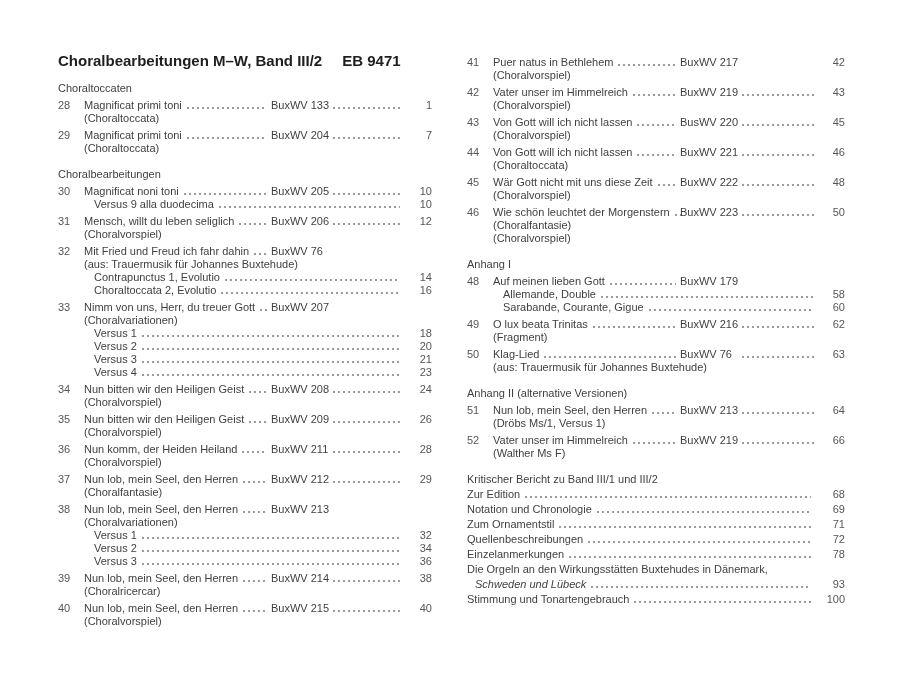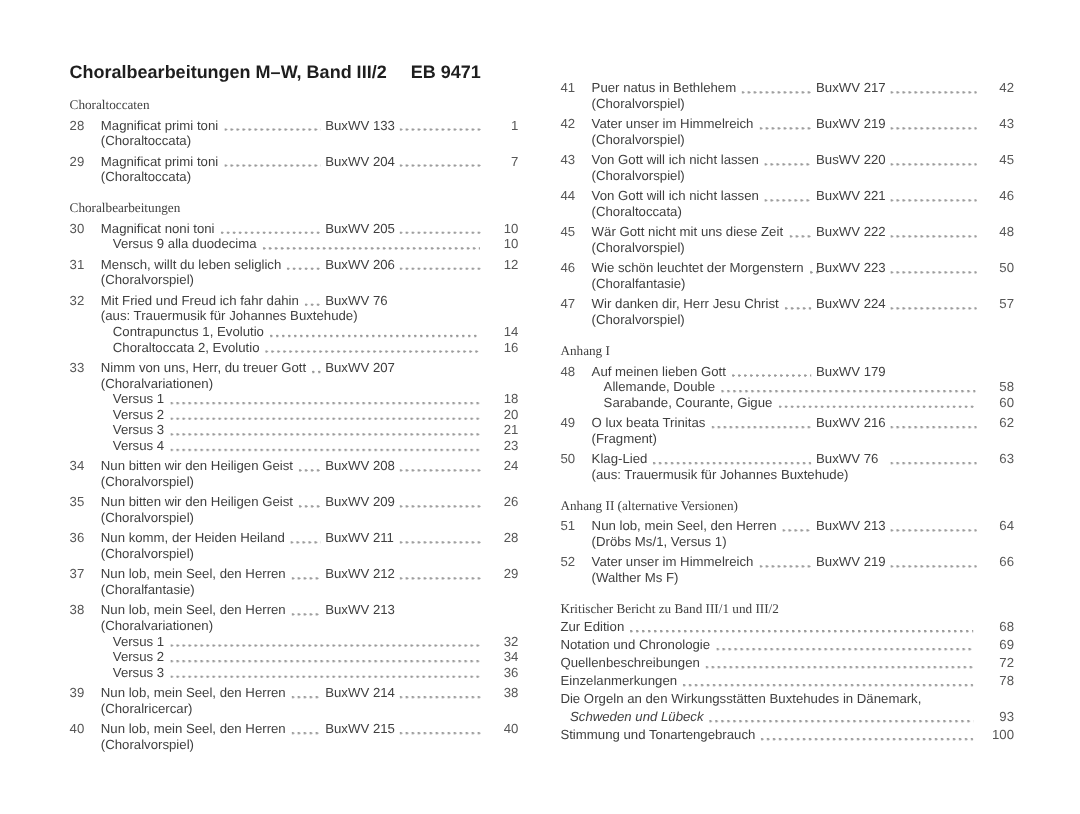--- a/index.html
+++ b/index.html
@@ -21,24 +21,24 @@
   .colR { width: 378px; flex: none; }
 
   .title-row {
     font-size: 15px; font-weight: bold; color: #1e1e1e;
     line-height: 18px; white-space: nowrap; margin-bottom: 12px;
   }
   .title-row .edition { margin-left: 20px; }
 
   .section { margin-top: 13px; }
   .colsections > .section:first-child { margin-top: 0; }
-  .colsections > .section:first-child > .row.entry:first-child { margin-top: 16px; }
+  .colsections > .section:first-child > .row.entry:first-child { margin-top: 4px; align-items: flex-end; }
 
   .row { display: flex; font-size: 11px; line-height: 13px; }
-  .row.heading { color: #3f3f3f; font-family: Liberation Serif, serif; }
+  .row.heading { color: #3f3f3f; }
   .row.entry { margin-top: 4px; }
   .row.sub { margin-top: 0; }
 
   .num { width: 26px; flex: none; color: #565656; }
   .lead { width: 187px; flex: none; display: flex; min-width: 0; }
   .t { white-space: nowrap; }
   .t.ind { margin-left: 10px; }
   .t.ind8 { margin-left: 8px; font-style: italic; }
   .bux { width: 58px; flex: none; white-space: nowrap; }
   .pg { width: 28px; flex: none; text-align: right; color: #565656; }
@@ -385,30 +385,20 @@
             <span class="dots"></span>
           </span>
           <span class="bux">BuxWV 223</span>
           <span class="dots d2"></span>
           <span class="pg">50</span>
         </div>
         <div class="row sub">
           <span class="num"></span>
           <span class="t">(Choralfantasie)</span>
         </div>
-        <div class="row entry">
-          <span class="num">47</span>
-          <span class="lead">
-            <span class="t">Wir danken dir, Herr Jesu Christ</span>
-            <span class="dots"></span>
-          </span>
-          <span class="bux">BuxWV 224</span>
-          <span class="dots d2"></span>
-          <span class="pg">57</span>
-        </div>
         <div class="row sub">
           <span class="num"></span>
           <span class="t">(Choralvorspiel)</span>
         </div>
       </div>
       <div class="section">
         <div class="row heading">Anhang I</div>
         <div class="row entry">
           <span class="num">48</span>
           <span class="lead">
@@ -495,20 +485,25 @@
           <span class="t">Zur Edition</span>
           <span class="dots"></span>
           <span class="pg">68</span>
         </div>
         <div class="row wide">
           <span class="t">Notation und Chronologie</span>
           <span class="dots"></span>
           <span class="pg">69</span>
         </div>
         <div class="row wide">
+          <span class="t">Zum Ornamentstil</span>
+          <span class="dots"></span>
+          <span class="pg">71</span>
+        </div>
+        <div class="row wide">
           <span class="t">Quellenbeschreibungen</span>
           <span class="dots"></span>
           <span class="pg">72</span>
         </div>
         <div class="row wide">
           <span class="t">Einzelanmerkungen</span>
           <span class="dots"></span>
           <span class="pg">78</span>
         </div>
         <div class="row wide">

